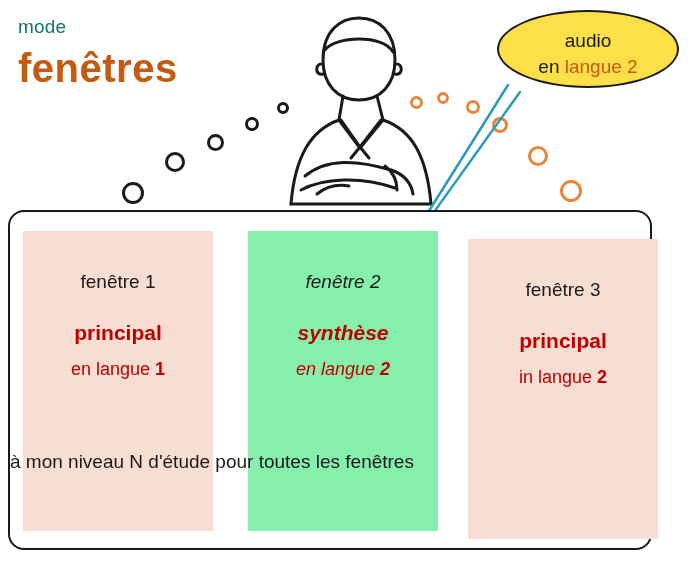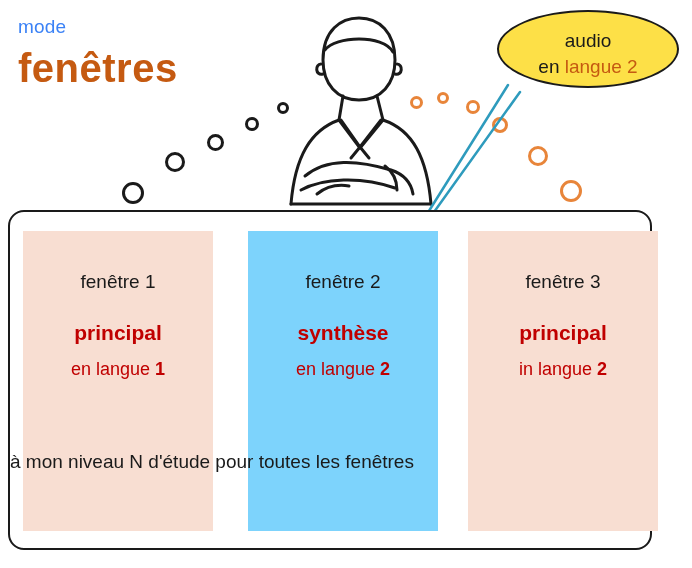--- a/index.html
+++ b/index.html
@@ -17,21 +17,21 @@
     overflow: hidden;
     background: #ffffff;
   }
 
   
   .mode-label {
     position: absolute;
     left: 18px;
     top: 16px;
     font-size: 19px;
-    color: #3b82f6;
+    color: #0f766e;
     letter-spacing: 0.2px;
   }
   .mode-title {
     position: absolute;
     left: 18px;
     top: 46px;
     font-size: 40px;
     font-weight: bold;
     color: #c55a11;
     letter-spacing: 0.5px;
@@ -85,24 +85,24 @@
   }
 
   .col {
     position: absolute;
     top: 19px;
     width: 190px;
     height: 300px;
     box-sizing: border-box;
   }
   .col.peach { background: #f8ded2; }
-  .col.blue  { background: #7dd3fc; }
+  .col.blue  { background: #86efac; font-style: italic; }
   .col-1 { left: 13px; }
   .col-2 { left: 238px; }
-  .col-3 { left: 458px; }
+  .col-3 { left: 458px; margin-top: 8px; }
 
   .col-title {
     position: absolute;
     left: 0;
     top: 40px;
     width: 100%;
     text-align: center;
     font-size: 19px;
     color: #1a1a1a;
   }

